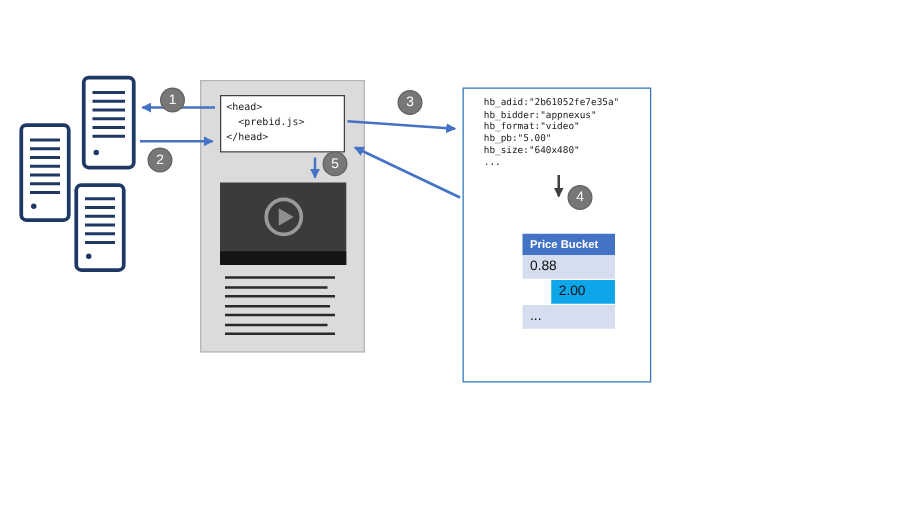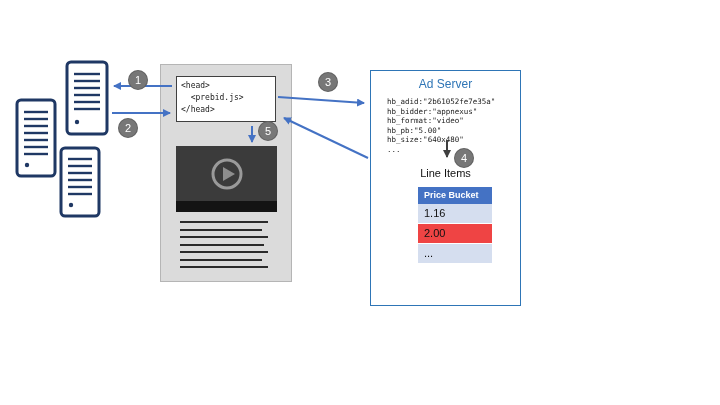--- a/index.html
+++ b/index.html
@@ -66,21 +66,21 @@
   }
   .li-header {
     background:#4472c4; color:#ffffff; font-size:9px; font-weight:bold;
     line-height:11px; padding:3px 0 3px 6px;
   }
   .li-row {
     font-size:11px; color:#111; line-height:19px; padding-left:6px;
     border-bottom:1px solid #ffffff;
   }
   .li-row.odd  { background:#d5deef; }
-  .li-row.even { background:#ef4444; }
+  .li-row.even { background:#0ea5e9;margin-left:23px; }
 
   
   .step-circle {
     position:absolute; width:20px; height:20px; border-radius:50%;
     background:#777777; color:#ffffff; font-size:11px; z-index:6;
     display:flex; align-items:center; justify-content:center;
     box-shadow: inset 0 0 0 1px rgba(0,0,0,0.18);
   }
   #step1 { left:128px; top:70px; }
   #step2 { left:118px; top:118px; }
@@ -165,33 +165,31 @@
     <div class="tline"></div>
     <div class="tline"></div>
     <div class="tline"></div>
     <div class="tline"></div>
     <div class="tline"></div>
     <div class="tline"></div>
     <div class="tline"></div>
   </div>
 
   <div class="ad-server">
-    <div class="ad-server-title">Ad Server</div>
     <div class="params">
       <div class="param-line">hb_adid:"2b61052fe7e35a"</div>
       <div class="param-line">hb_bidder:"appnexus"</div>
       <div class="param-line">hb_format:"video"</div>
       <div class="param-line">hb_pb:"5.00"</div>
       <div class="param-line">hb_size:"640x480"</div>
       <div class="param-line">...</div>
     </div>
-    <div class="line-items-label">Line Items</div>
     <div class="li-table">
       <div class="li-header">Price Bucket</div>
-      <div class="li-row odd">1.16</div>
+      <div class="li-row odd">0.88</div>
       <div class="li-row even">2.00</div>
       <div class="li-row odd">...</div>
     </div>
   </div>
 
   <svg id="arrows">
     <defs>
       <marker id="arrBlue" markerWidth="10" markerHeight="8" refX="7" refY="4" orient="auto" markerUnits="userSpaceOnUse">
         <path d="M0,0 L8,4 L0,8 Z" fill="#4472c4"></path>
       </marker>

